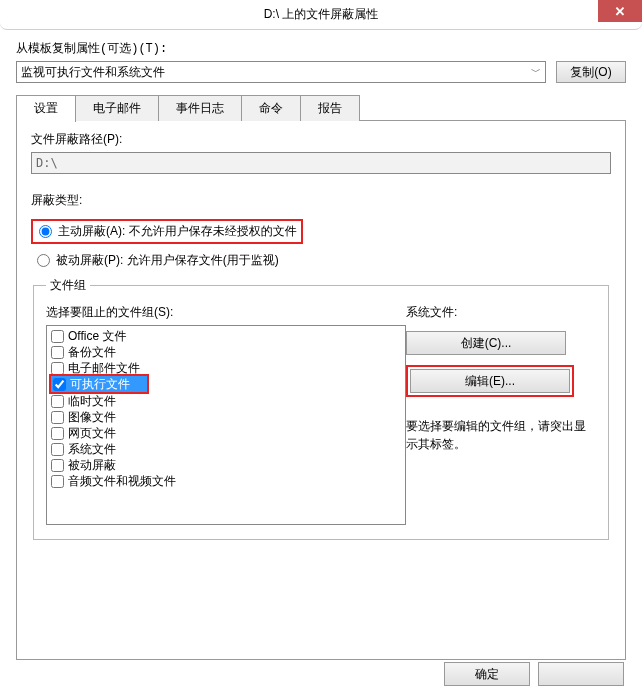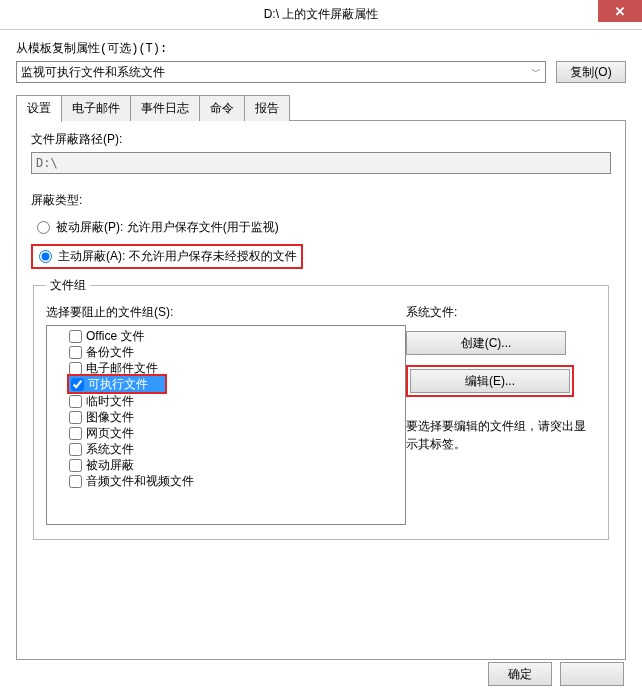--- a/index.html
+++ b/index.html
@@ -13,20 +13,21 @@
     overflow: hidden;
     position: relative;
   }
   .titlebar {
     background: #fff;
     height: 30px;
     border-bottom: 1px solid #d0d0d0;
     display: flex;
     align-items: center;
     position: relative;
+    border-radius: 7px;
   }
   .titlebar-title {
     flex: 1;
     text-align: center;
     font-size: 12px;
   }
   .close-btn {
     width: 44px;
     height: 22px;
     background: #c75050;
@@ -84,21 +85,21 @@
     position: relative;
   }
   .tab-strip {
     display: flex;
     position: relative;
     z-index: 2;
   }
   .tab {
     border: 1px solid #999;
     border-bottom: none;
-    padding: 4px 10px;
+    padding: 4px 17px;
     background: #f0f0f0;
     margin-right: -1px;
     cursor: pointer;
     position: relative;
   }
   .tab.active {
     background: #fff;
     z-index: 3;
     padding-bottom: 5px;
     margin-bottom: -1px;
@@ -148,21 +149,21 @@
   .fg-inner {
     display: flex;
   }
   .fg-left { flex: 1; }
   .fg-right { width: 190px; }
   .fg-select-label { margin-bottom: 4px; }
   .listbox {
     border: 1px solid #888;
     height: 200px;
     background: #fff;
-    padding: 2px 20px;
+    padding: 2px 2px;
     overflow: hidden;
   }
   .list-item {
     display: flex;
     align-items: center;
     height: 16px;
     padding: 0 2px;
   }
   .list-item input[type=checkbox] {
     margin: 0 4px 0 0;
@@ -199,21 +200,21 @@
   .hint-text { line-height: 1.5; margin-top: 10px; }
   .bottom-bar {
     position: absolute;
     bottom: 8px;
     right: 18px;
     display: flex;
     gap: 8px;
     align-items: center;
   }
   .bottom-btn {
-    width: 64px;
+    width: 86px;
     height: 24px;
     background: linear-gradient(#f5f5f5, #e0e0e0);
     border: 1px solid #999;
     cursor: pointer;
     font-size: 12px;
     font-family: inherit;
   }
 </style>
 </head>
 <body>
@@ -248,29 +249,29 @@
       </div>
     <div class="tab-panel">
 
       <div class="path-label">文件屏蔽路径(P):</div>
       <div class="path-box">
         <span>D:\</span>
       </div>
 
       <div class="screen-type-label">屏蔽类型:</div>
 
-      <div class="radio-row" style="padding-left:4px;">
-        <input type="radio" name="stype" style="">
-        <span>被动屏蔽(P): 允许用户保存文件(用于监视)</span>
-      </div>
       <div class="radio-row">
         <span class="radio-highlight">
           <input type="radio" name="stype" checked="" style="">
           <span>主动屏蔽(A): 不允许用户保存未经授权的文件</span>
         </span>
+      </div>
+      <div class="radio-row" style="padding-left:4px;">
+        <input type="radio" name="stype" style="">
+        <span>被动屏蔽(P): 允许用户保存文件(用于监视)</span>
       </div>
 
       <fieldset class="file-groups">
         <legend>文件组</legend>
         <div class="fg-inner">
           <div class="fg-left">
             <div class="fg-select-label">选择要阻止的文件组(S):</div>
             <div class="listbox" id="groups-list"><div class="list-item">
                   <input type="checkbox" style="">
                   <span>Office 文件</span>

